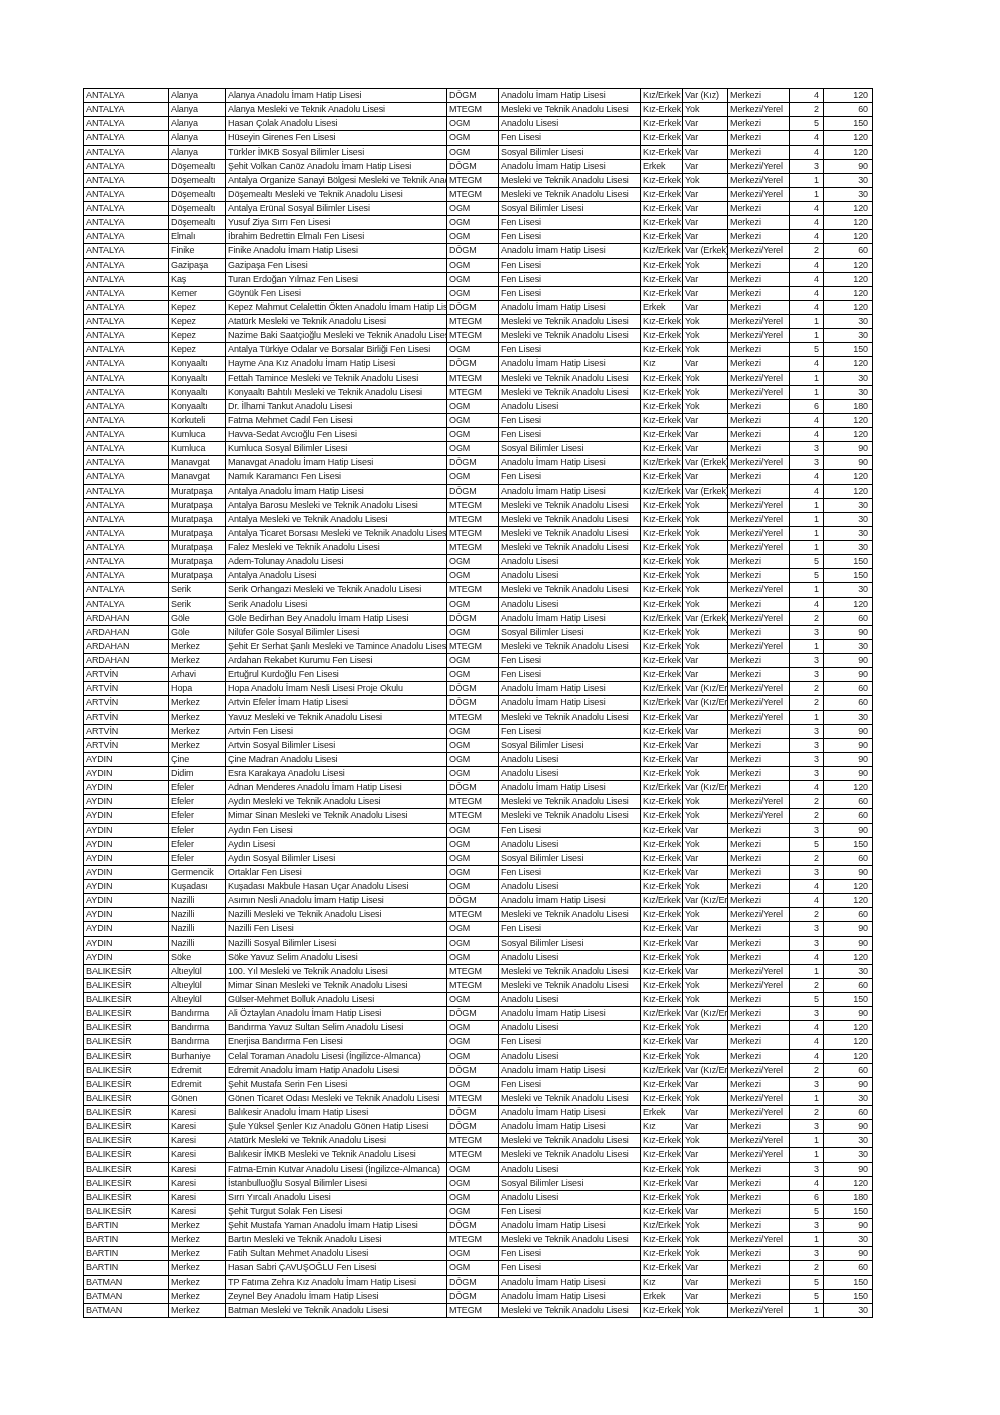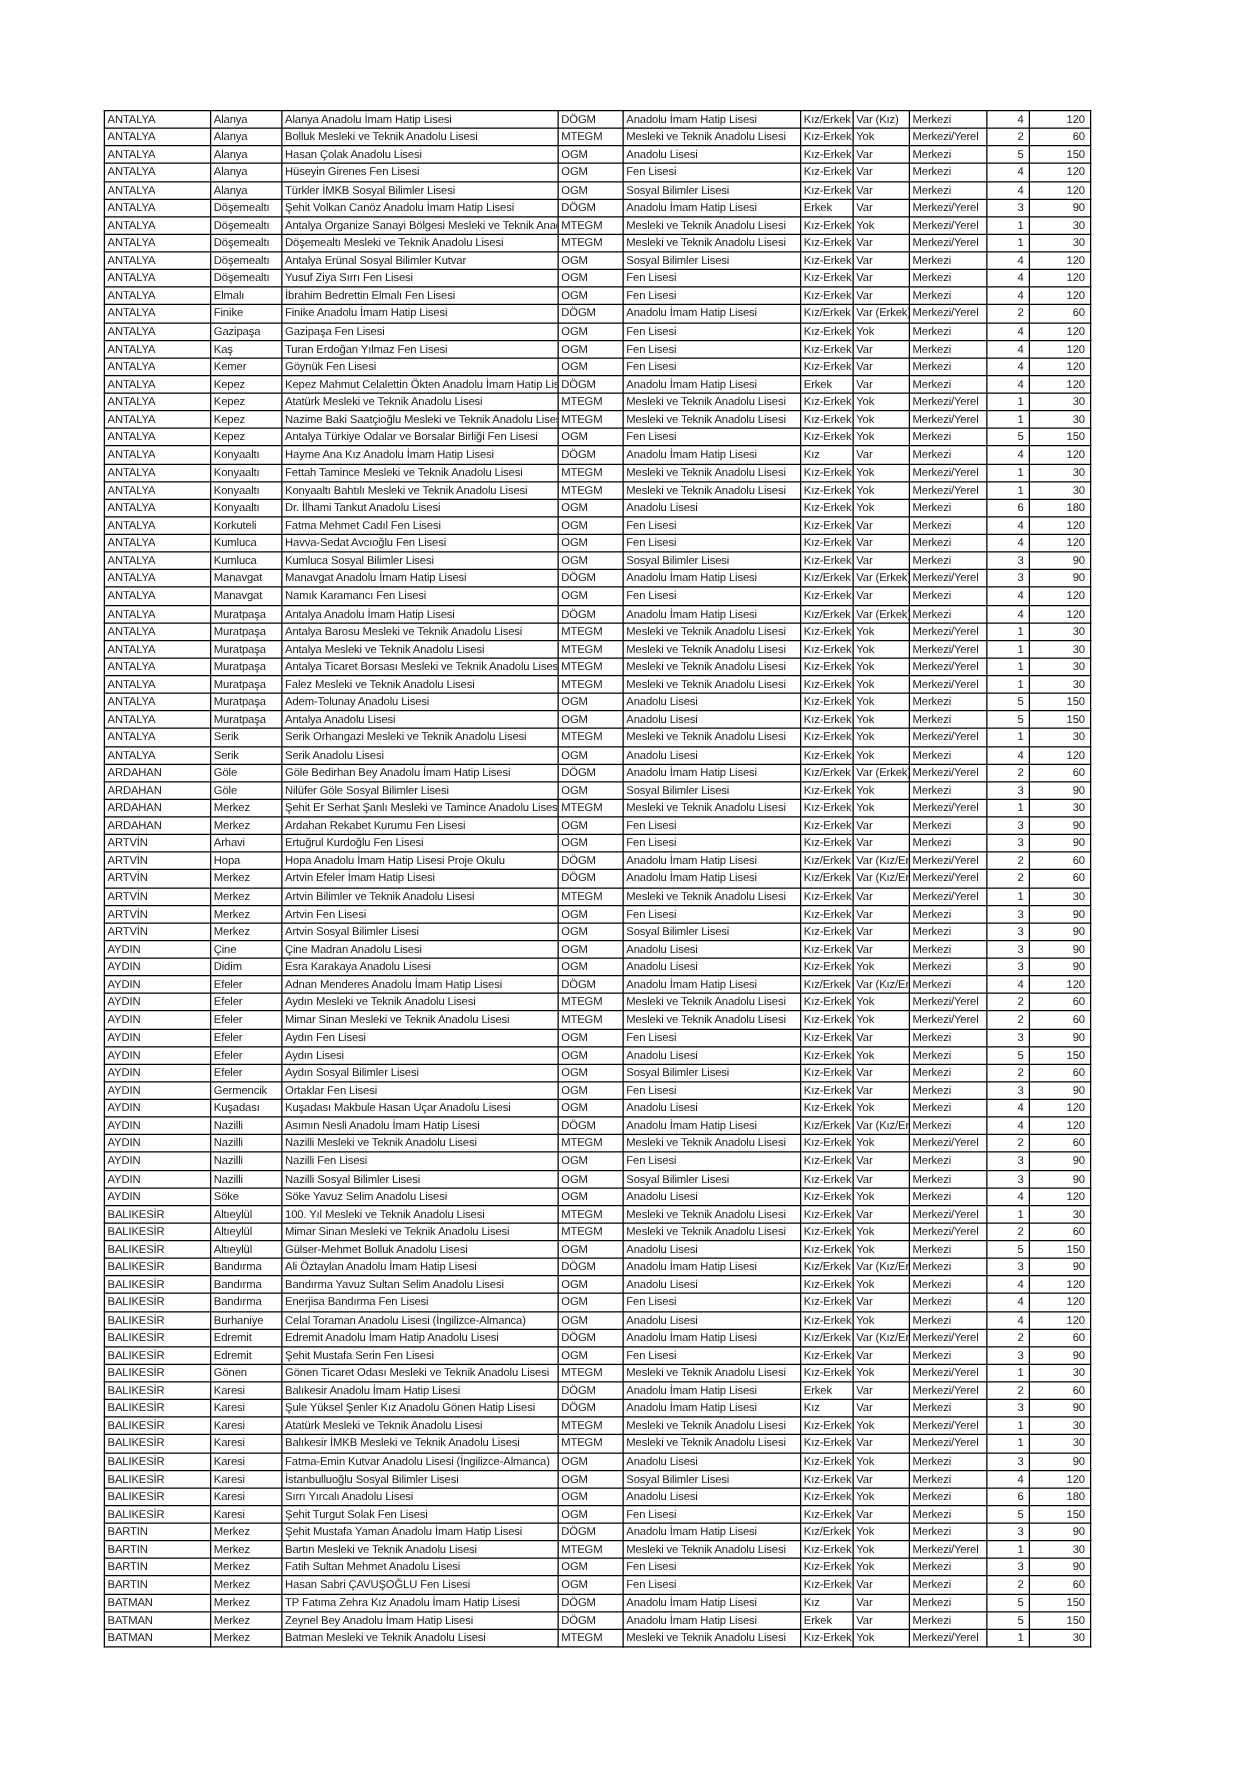--- a/index.html
+++ b/index.html
@@ -66,21 +66,21 @@
           <td>Anadolu İmam Hatip Lisesi</td>
           <td>Kız/Erkek</td>
           <td>Var (Kız)</td>
           <td>Merkezi</td>
           <td class="num">4</td>
           <td class="num">120</td>
         </tr>
         <tr>
           <td>ANTALYA</td>
           <td>Alanya</td>
-          <td>Bolluk Mesleki ve Teknik Anadolu Lisesi</td>
+          <td>Alanya Mesleki ve Teknik Anadolu Lisesi</td>
           <td>MTEGM</td>
           <td>Mesleki ve Teknik Anadolu Lisesi</td>
           <td>Kız-Erkek</td>
           <td>Yok</td>
           <td>Merkezi/Yerel</td>
           <td class="num">2</td>
           <td class="num">60</td>
         </tr>
         <tr>
           <td>ANTALYA</td>
@@ -150,21 +150,21 @@
           <td>Mesleki ve Teknik Anadolu Lisesi</td>
           <td>Kız-Erkek</td>
           <td>Var</td>
           <td>Merkezi/Yerel</td>
           <td class="num">1</td>
           <td class="num">30</td>
         </tr>
         <tr>
           <td>ANTALYA</td>
           <td>Döşemealtı</td>
-          <td>Antalya Erünal Sosyal Bilimler Kutvar</td>
+          <td>Antalya Erünal Sosyal Bilimler Lisesi</td>
           <td>OGM</td>
           <td>Sosyal Bilimler Lisesi</td>
           <td>Kız-Erkek</td>
           <td>Var</td>
           <td>Merkezi</td>
           <td class="num">4</td>
           <td class="num">120</td>
         </tr>
         <tr>
           <td>ANTALYA</td>
@@ -558,21 +558,21 @@
           <td>Fen Lisesi</td>
           <td>Kız-Erkek</td>
           <td>Var</td>
           <td>Merkezi</td>
           <td class="num">3</td>
           <td class="num">90</td>
         </tr>
         <tr>
           <td>ARTVİN</td>
           <td>Hopa</td>
-          <td>Hopa Anadolu İmam Hatip Lisesi Proje Okulu</td>
+          <td>Hopa Anadolu İmam Nesli Lisesi Proje Okulu</td>
           <td>DÖGM</td>
           <td>Anadolu İmam Hatip Lisesi</td>
           <td>Kız/Erkek</td>
           <td>Var (Kız/Erkek)</td>
           <td>Merkezi/Yerel</td>
           <td class="num">2</td>
           <td class="num">60</td>
         </tr>
         <tr>
           <td>ARTVİN</td>
@@ -582,21 +582,21 @@
           <td>Anadolu İmam Hatip Lisesi</td>
           <td>Kız/Erkek</td>
           <td>Var (Kız/Erkek)</td>
           <td>Merkezi/Yerel</td>
           <td class="num">2</td>
           <td class="num">60</td>
         </tr>
         <tr>
           <td>ARTVİN</td>
           <td>Merkez</td>
-          <td>Artvin Bilimler ve Teknik Anadolu Lisesi</td>
+          <td>Yavuz Mesleki ve Teknik Anadolu Lisesi</td>
           <td>MTEGM</td>
           <td>Mesleki ve Teknik Anadolu Lisesi</td>
           <td>Kız-Erkek</td>
           <td>Var</td>
           <td>Merkezi/Yerel</td>
           <td class="num">1</td>
           <td class="num">30</td>
         </tr>
         <tr>
           <td>ARTVİN</td>

